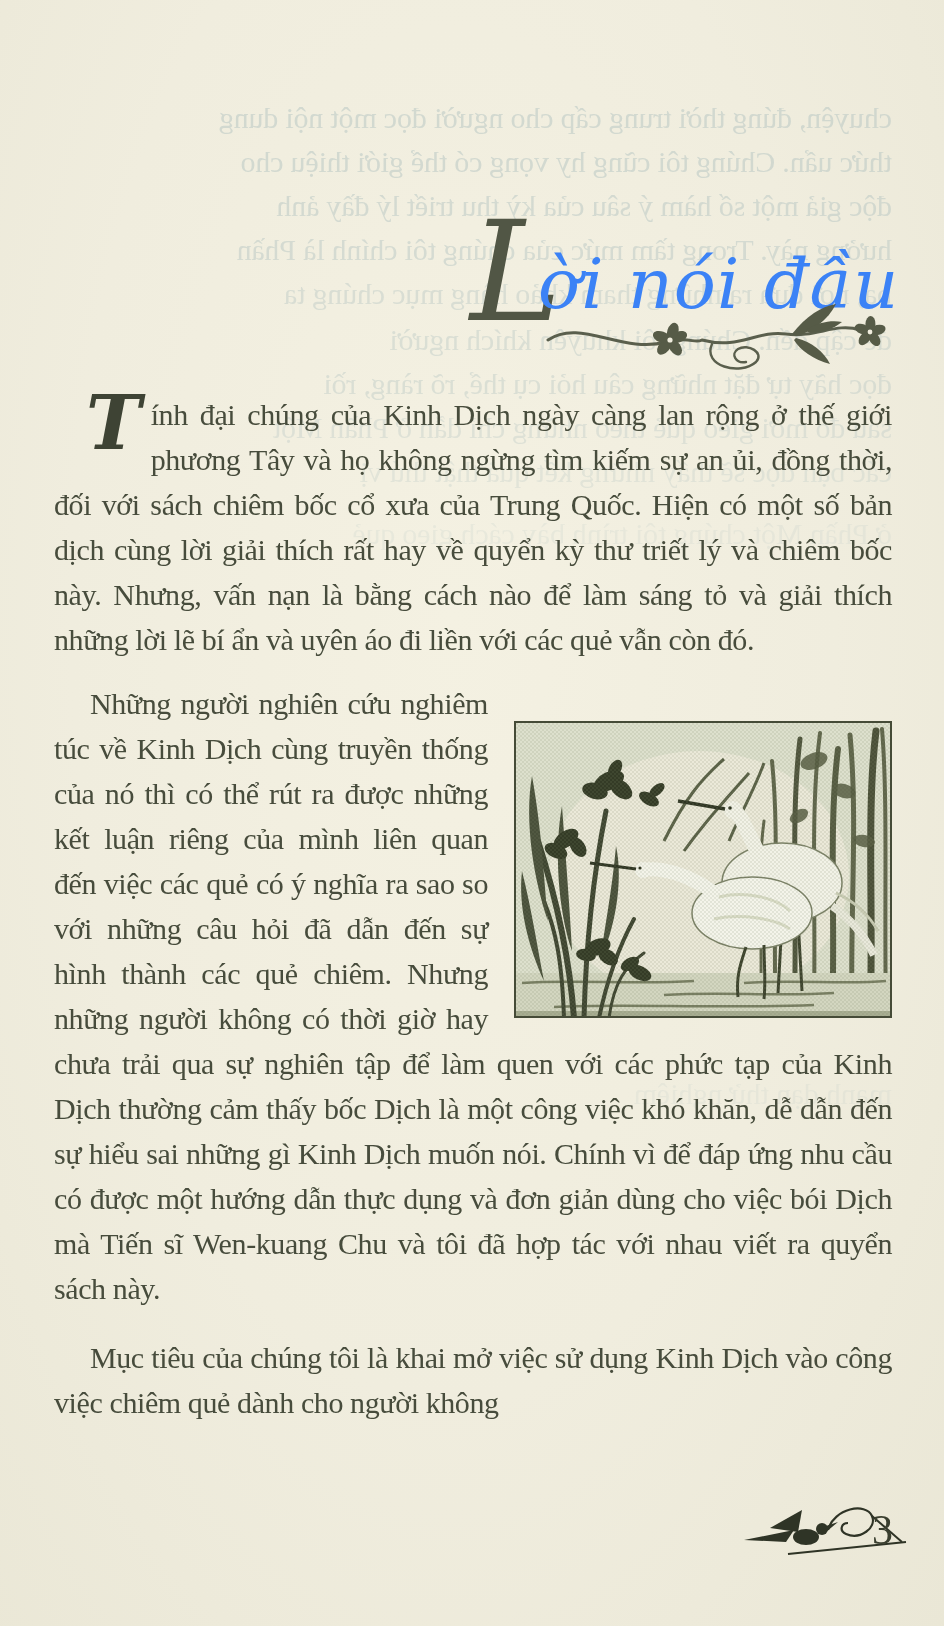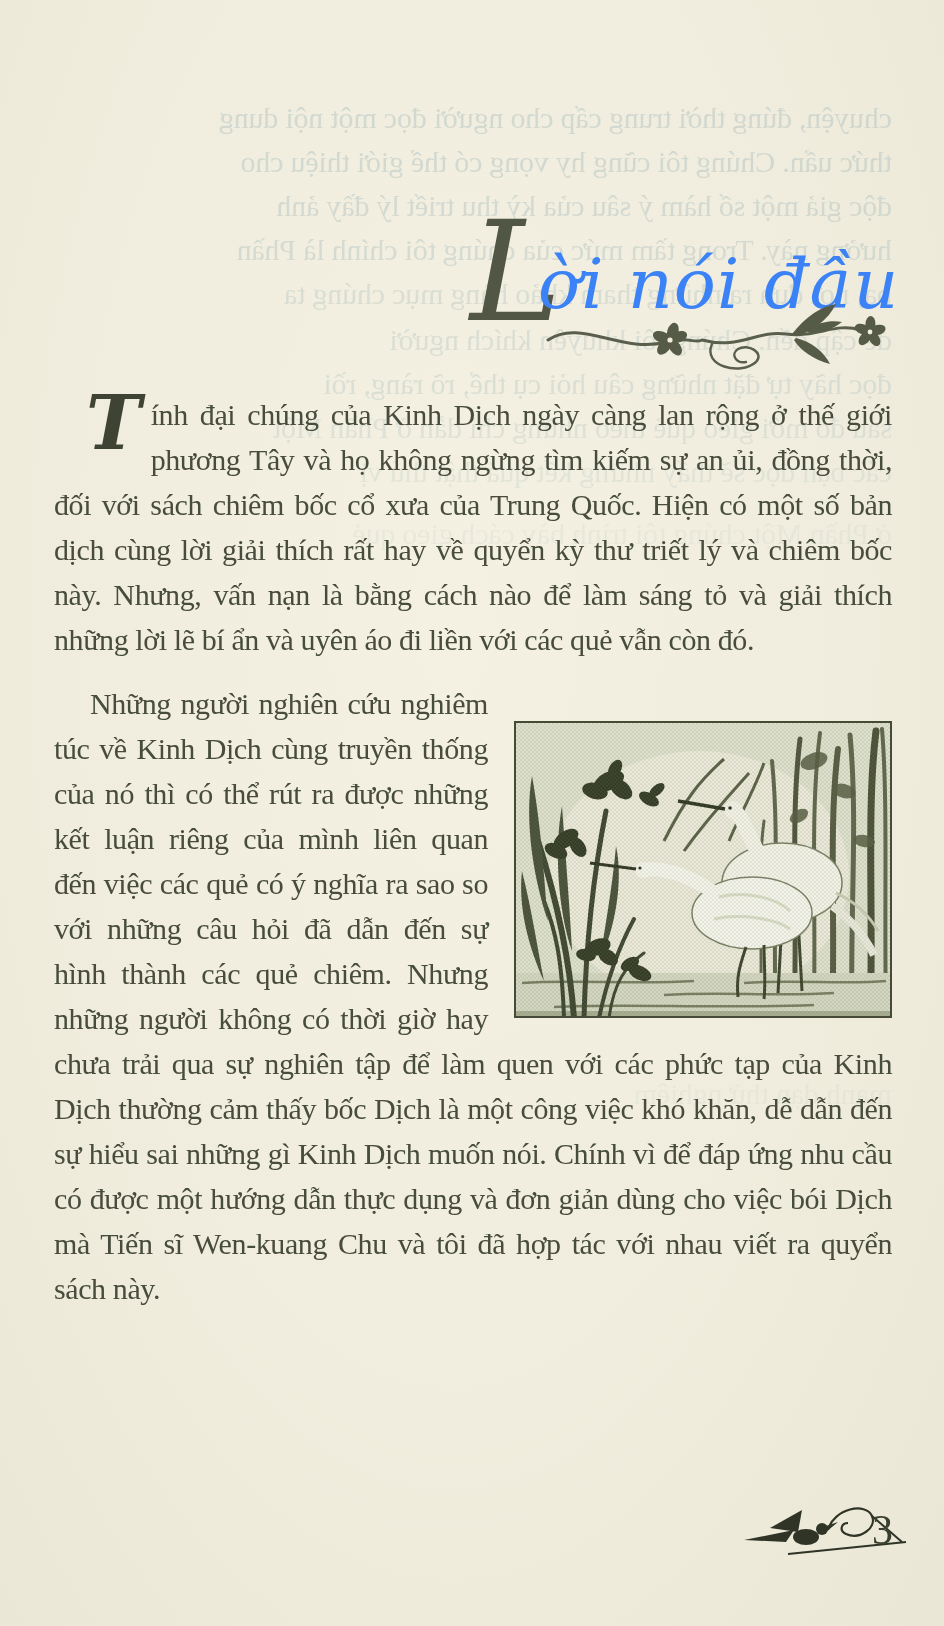--- a/index.html
+++ b/index.html
@@ -223,20 +223,23 @@
         <path d="M122,148 L76,142" stroke="#2f3523" stroke-width="3.2"></path>
         <path d="M232,226 C226,244 222,256 224,276" stroke="#3c422c" stroke-width="3" fill="none"></path>
         <path d="M250,224 C250,244 252,260 250,278" stroke="#3c422c" stroke-width="3" fill="none"></path>
       </g>
       <rect width="378" height="297" fill="url(#ht)" opacity="0.42"></rect>
       <rect x="1" y="1" width="376" height="295" fill="none" stroke="#454b37" stroke-width="2"></rect>
     </svg>
     <span>Những người nghiên cứu nghiêm túc về Kinh Dịch cùng truyền thống của nó thì có thể rút ra được những kết luận riêng của mình liên quan đến việc các quẻ có ý nghĩa ra sao so với những câu hỏi đã dẫn đến sự hình thành các quẻ chiêm. Nhưng những người không có thời giờ hay chưa trải qua sự nghiên tập để làm quen với các phức tạp của Kinh Dịch thường cảm thấy bốc Dịch là một công việc khó khăn, dễ dẫn đến sự hiểu sai những gì Kinh Dịch muốn nói. Chính vì để đáp ứng nhu cầu có được một hướng dẫn thực dụng và đơn giản dùng cho việc bói Dịch mà Tiến sĩ Wen-kuang Chu và tôi đã hợp tác với nhau viết ra quyển sách này.</span>
   </div>
 
+  <p class="para p3">
+    <span>Mục tiêu của chúng tôi là khai mở việc sử dụng Kinh Dịch vào công việc chiêm quẻ dành cho người không</span>
+  </p>
 </div>
 
 <svg class="footer-orn" viewBox="0 0 168 58">
   <path d="M48,54 L166,42" stroke="#2f3426" stroke-width="2" fill="none"></path>
   <path d="M88,30 C94,8 126,2 132,16 C137,28 120,40 106,34 C99,31 101,23 108,23" stroke="#2f3426" stroke-width="2.2" fill="none"></path>
   <path d="M132,16 L162,42" stroke="#2f3426" stroke-width="2" fill="none"></path>
   <g fill="#2f3426">
     <path d="M4,40 L54,30 L46,42 Z"></path>
     <path d="M30,28 L62,10 L58,32 Z"></path>
     <ellipse cx="66" cy="37" rx="13" ry="8"></ellipse>

